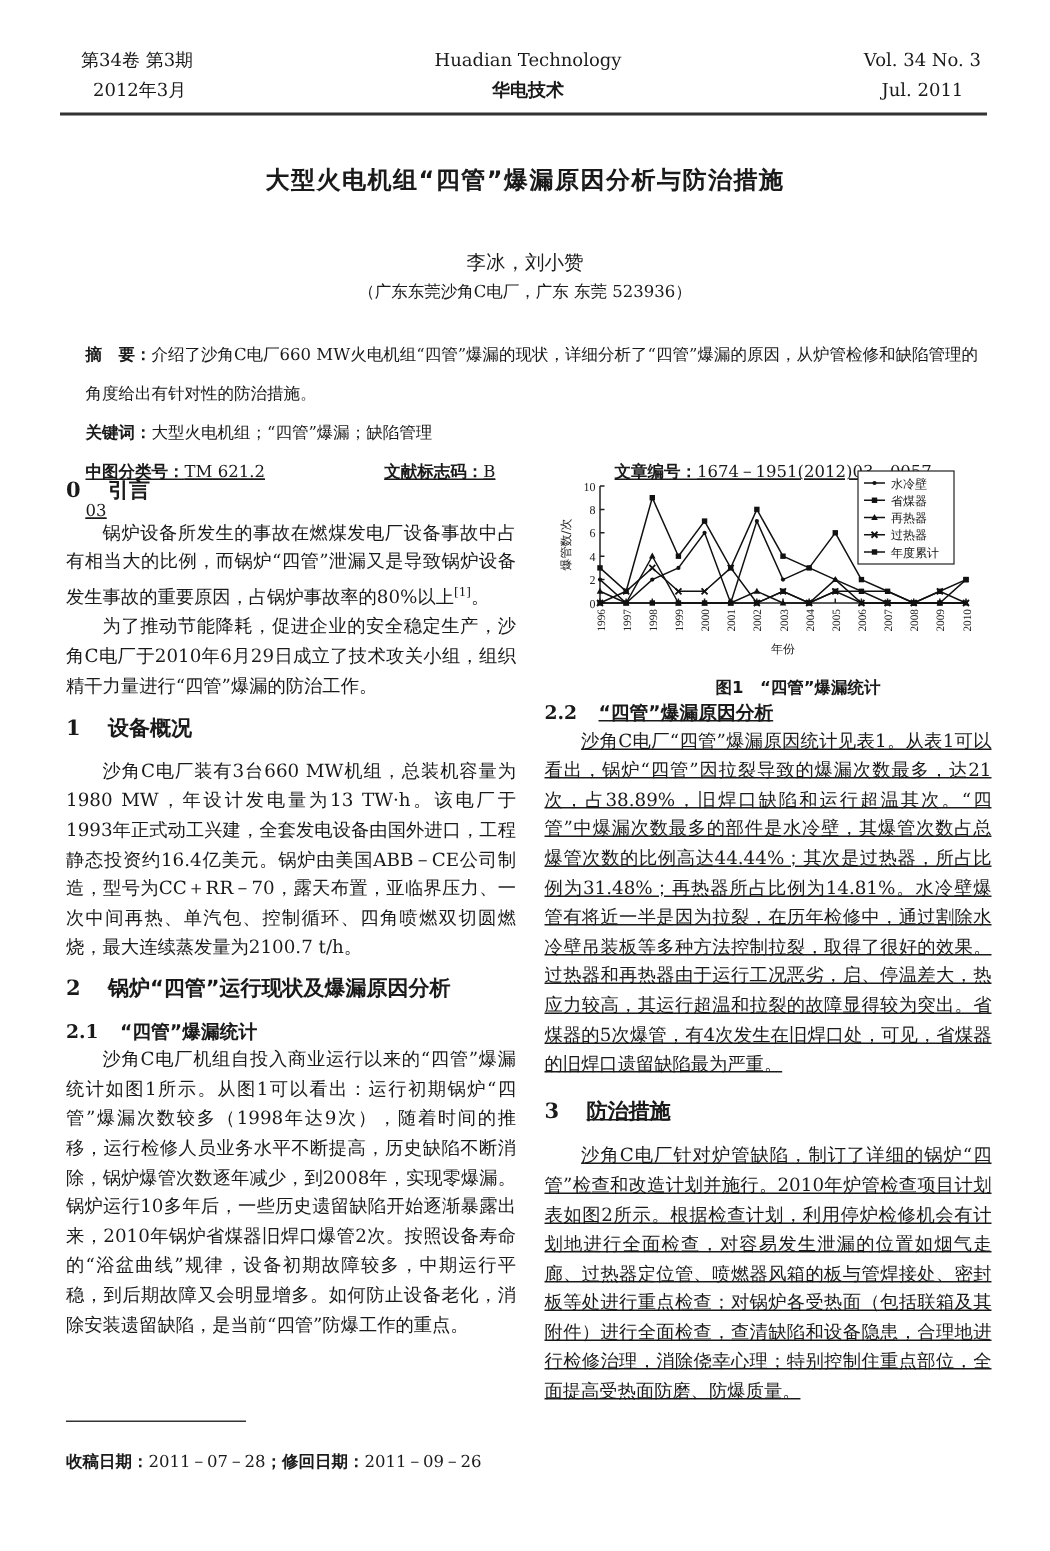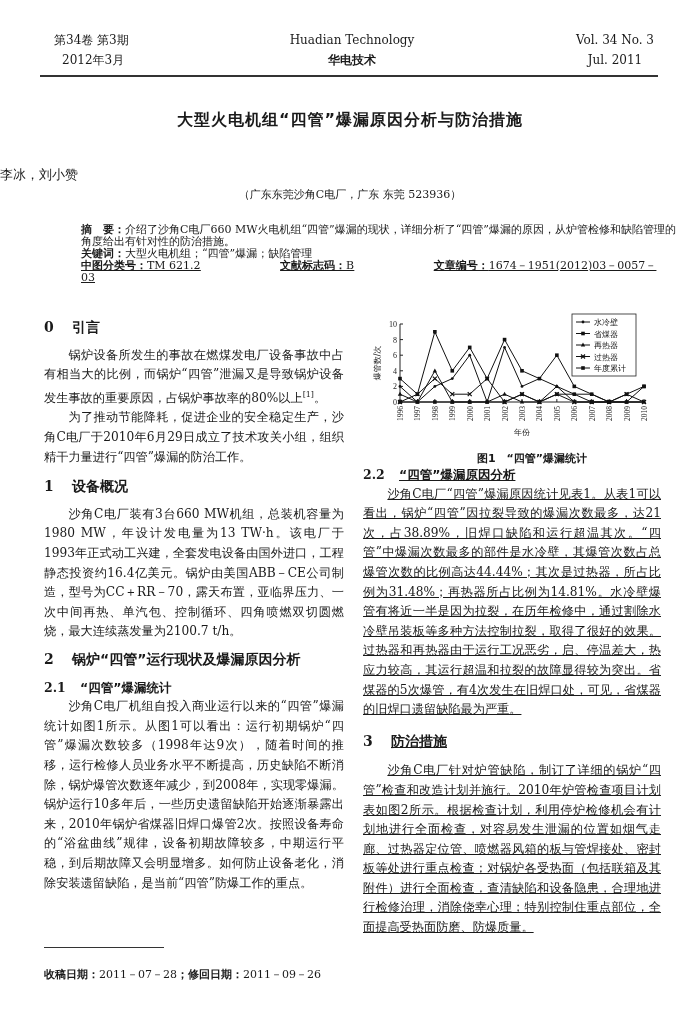--- a/index.html
+++ b/index.html
@@ -6,23 +6,23 @@
   body { width:700px; height:1034px; position:relative; overflow:hidden;
          font-family:"DejaVu Serif","Liberation Serif",serif; color:#1a1a1a; }
   .hdr { position:absolute; top:30px; left:40px; right:36px; height:45px; }
   .hdr .l, .hdr .c, .hdr .r { position:absolute; top:0; font-size:12px; line-height:20px; }
   .hdr .l { left:14px; }
   .hdr .c { left:0; right:0; text-align:center; }
   .hdr .r { right:10px; text-align:center; }
   .hdr-rule { position:absolute; top:75px; left:40px; right:42px; height:0; border-top:2px solid #333; }
   .title { position:absolute; top:110px; left:0; right:0; text-align:center; font-family:"DejaVu Sans",sans-serif;
            font-weight:bold; font-size:16px; letter-spacing:1px; }
-  .authors { position:absolute; top:166px; left:0; right:0; text-align:left; font-size:13px; }
+  .authors { position:absolute; top:166px; left:0; right:0; text-align:center; font-size:13px; }
   .affil { position:absolute; top:187px; left:0; right:0; text-align:center; font-size:11px; }
-  .abstract { position:absolute; top:224px; left:57px; width:600px; font-size:11px; line-height:12px;margin-left:24px; }
+  .abstract { position:absolute; top:224px; left:57px; width:600px; font-size:11px; line-height:26px; }
   .abstract b { font-family:"DejaVu Sans",sans-serif; }
   .abstract .row3 span { margin-right:38px;text-decoration:underline; }
   .col { position:absolute; font-size:12.2px; line-height:19.6px; text-align:justify; }
   .col.left { left:44px; width:300px; }
   .col.right { left:363px; width:298px;text-decoration:underline; }
   .h1 { font-family:"DejaVu Sans",sans-serif; font-weight:bold; font-size:14px; margin:0; }
   .h1 .num { font-family:"DejaVu Serif",serif; display:inline-block; width:28px; }
   .h2 { font-family:"DejaVu Sans",sans-serif; font-weight:bold; font-size:12.5px; }
   .h2 .num { font-family:"DejaVu Serif",serif; display:inline-block; width:36px; }
   p { margin:0; text-indent:2em; }

